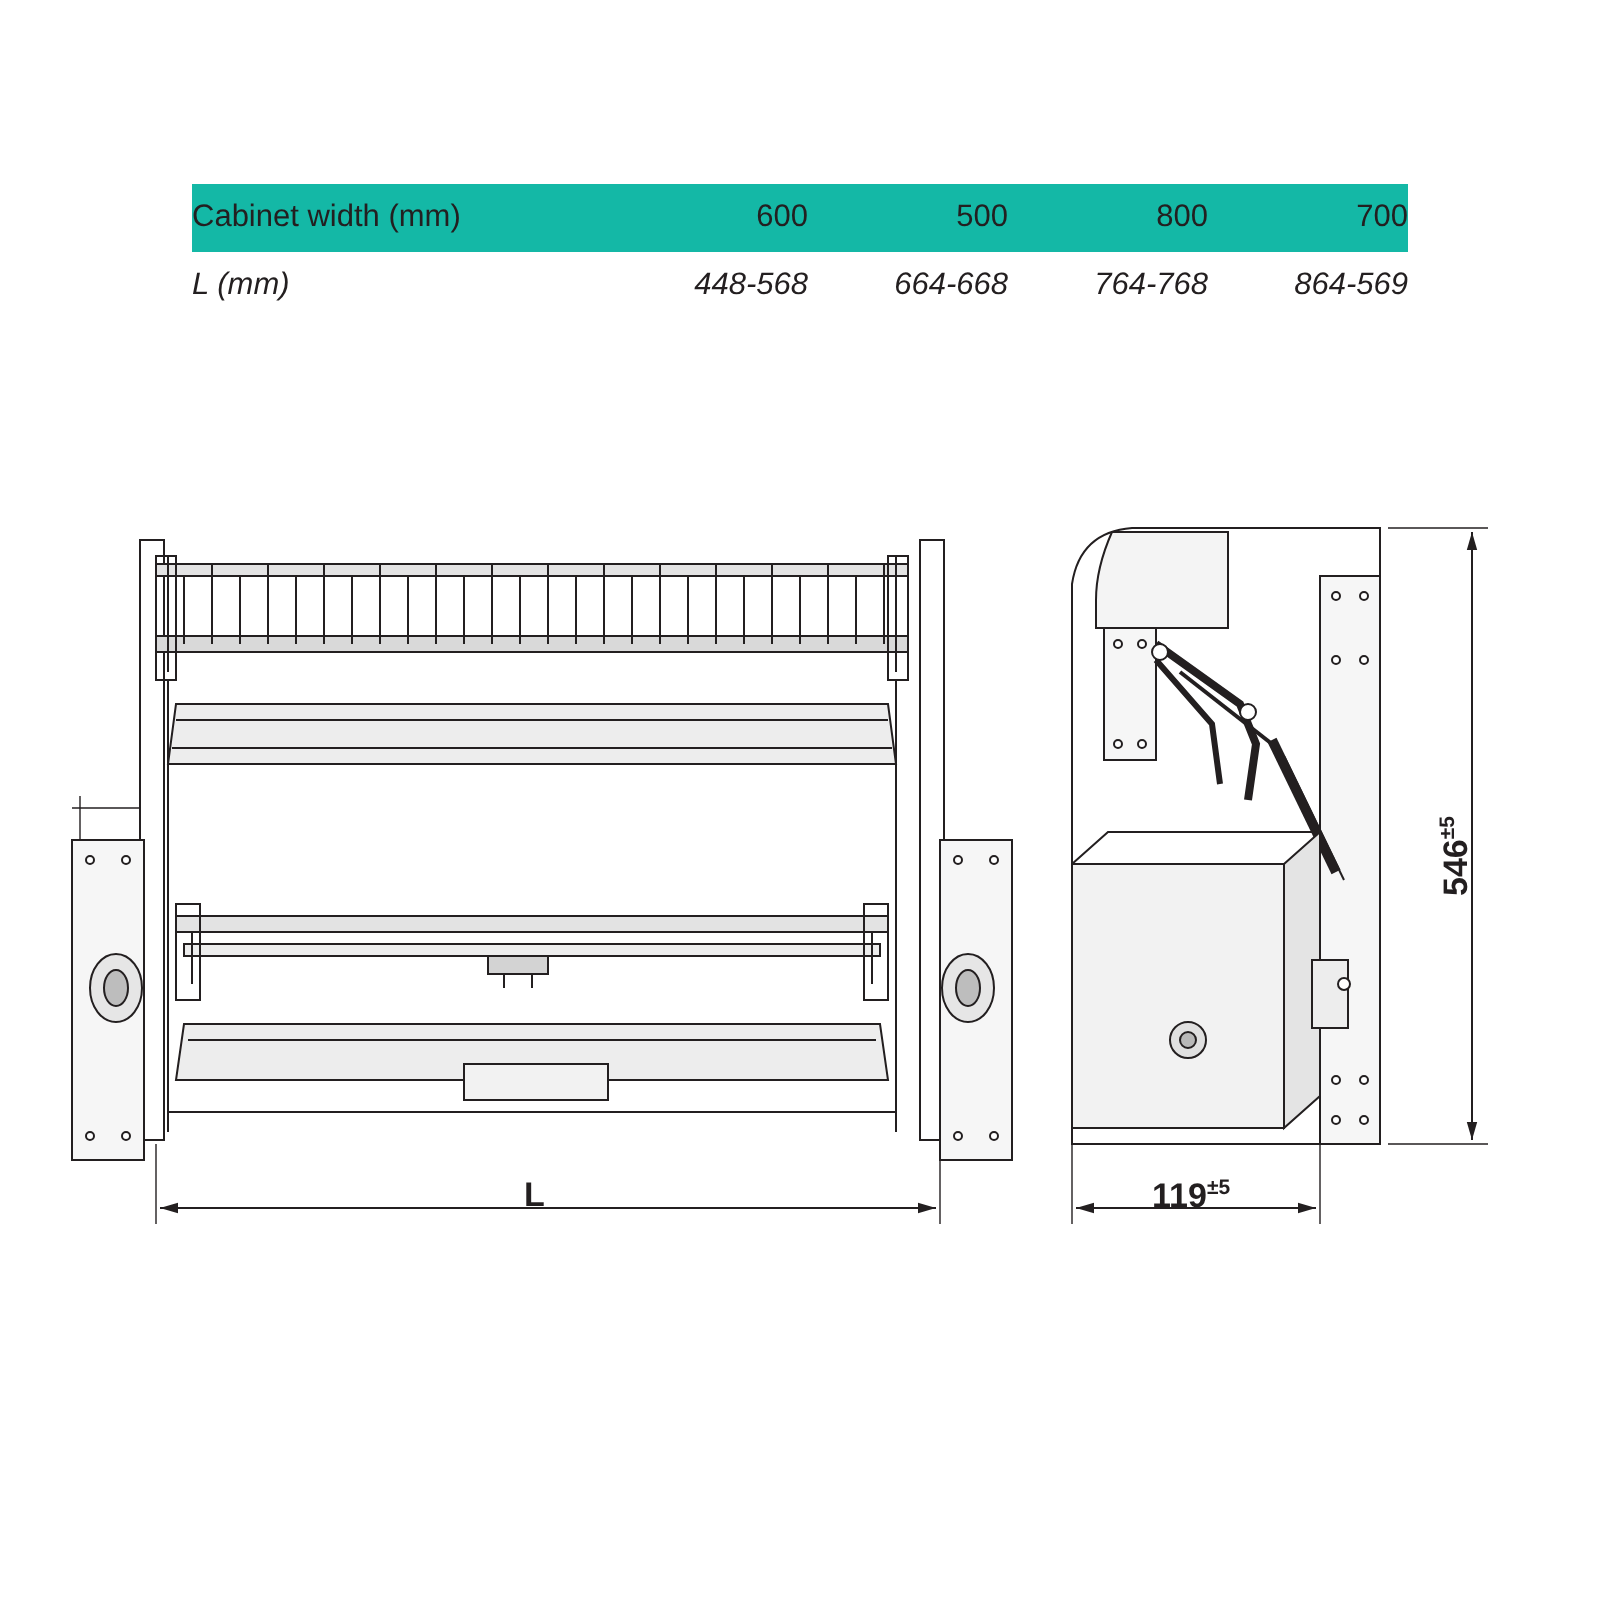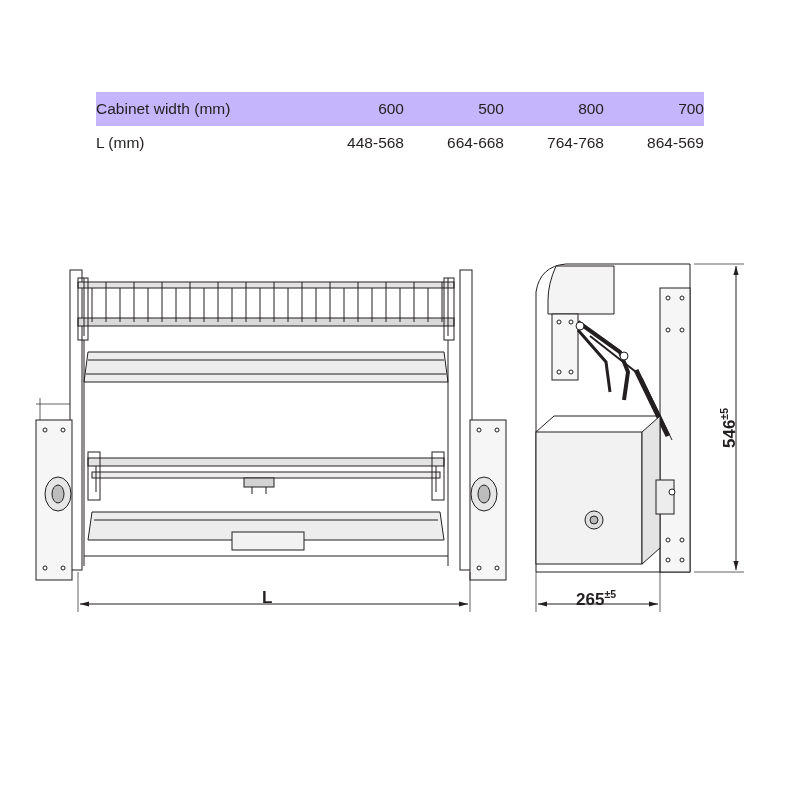--- a/index.html
+++ b/index.html
@@ -25,24 +25,25 @@
     border-collapse: collapse;
     font-size: 15.5px;
   }
   .spec-table td {
     padding: 0;
     height: 34px;
     vertical-align: middle;
     white-space: nowrap;
   }
   .spec-table tr.head-row td {
-    background: #c4b5fd;
+    background: #14b8a6;
   }
   .spec-table tr.body-row td {
     background: #ffffff;
+    font-style: italic;
   }
   .cell-label {
     padding-left: 12px;
     text-align: left;
     width: 208px;
   }
   .cell-val {
     text-align: right;
     width: 100px;
   }
@@ -260,19 +261,19 @@
 
     <line x1="536" y1="572" x2="536" y2="612" stroke="#231f20" stroke-width="0.7"></line>
     <line x1="660" y1="548" x2="660" y2="612" stroke="#231f20" stroke-width="0.7"></line>
     <line x1="538" y1="604" x2="658" y2="604" stroke="#231f20" stroke-width="1" marker-start="url(#arrR)" marker-end="url(#arrL)"></line>
   </g>
 </svg>
 
   <div class="dim-label" style="left:262px; top:588px;">L</div>
 
   <div class="dim-label" style="left:576px; top:588px;">
-    <span>265</span><span class="tol">±5</span>
+    <span>119</span><span class="tol">±5</span>
   </div>
 
   <div class="dim-label vertical" style="left:718px; top:448px;">
     <span>546</span><span class="tol">±5</span>
   </div>
 </div>
 
 </body></html>

